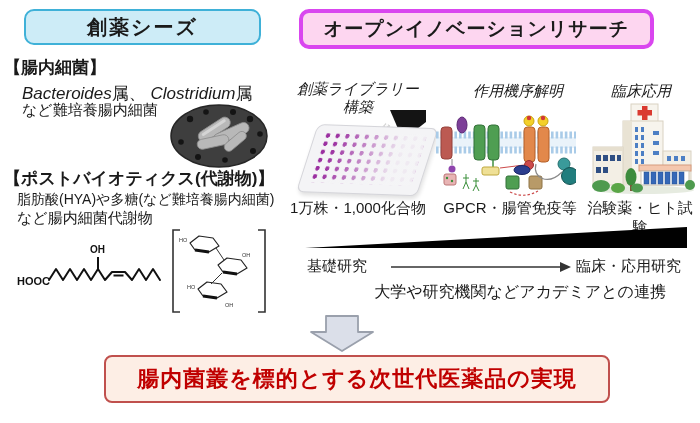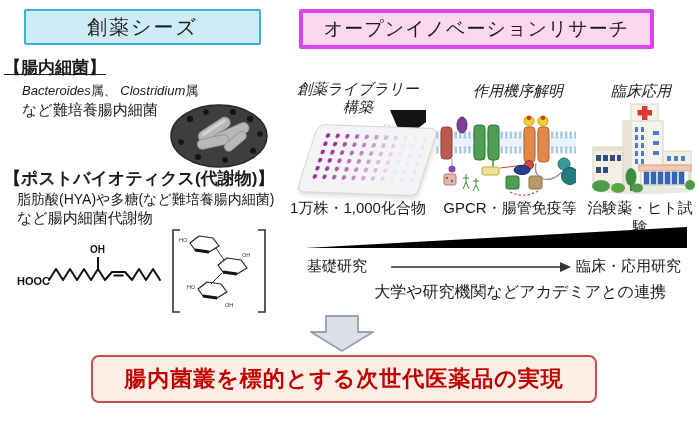--- a/index.html
+++ b/index.html
@@ -1,24 +1,24 @@
 <!DOCTYPE html>
 <html><head>
 <meta charset="utf-8">
 <style>
   html,body{margin:0;padding:0;background:#fff;}
   #canvas{position:relative;width:700px;height:423px;background:#ffffff;overflow:hidden;
           font-family:"Liberation Sans","DejaVu Sans",sans-serif;color:#1a1a1a;}
   .abs{position:absolute;}
-  .hdr{display:flex;align-items:center;justify-content:center;font-weight:normal;border-radius:2px;}
+  .hdr{display:flex;align-items:center;justify-content:center;font-weight:bold;border-radius:10px;}
   #hdr-seeds{left:24px;top:9px;width:233px;height:32px;background:#cdecf7;border:2px solid #3fb1d8;font-size:20px;letter-spacing:2px;}
   #hdr-open{left:299px;top:9px;width:347px;height:32px;background:#fdd6f0;border:4px solid #d946ef;font-size:19px;letter-spacing:1px;}
   .h-section{font-weight:bold;font-size:17px;}
-  #h-gut{left:4px;top:56px;text-decoration:underline;}
-  #genus-line{left:22px;top:82px;font-size:13px;}
+  #h-gut{left:4px;top:56px;}
+  #genus-line{left:22px;top:82px;font-size:17px;}
   #gut-desc{left:22px;top:101px;font-size:15px;}
   #h-post{left:4px;top:167px;}
   #pb1{left:17px;top:191px;font-size:14px;}
   #pb2{left:17px;top:209px;font-size:15px;}
   .col-title{font-size:15px;text-align:center;line-height:18px;font-style:italic;}
   #ct1{left:290px;top:80px;width:136px;}
   #ct2{left:450px;top:82px;width:136px;}
   #ct3{left:588px;top:82px;width:106px;}
   .cap{font-size:15px;text-align:center;}
   #cap1{left:284px;top:199px;width:148px;}
@@ -38,21 +38,21 @@
         background:repeating-linear-gradient(88deg,#fafafa 0 2.2px,#d8d8d8 2.2px 4.4px);
         clip-path:polygon(25% 0,75% 0,100% 100%,0 100%);transform:rotate(30deg);}
   #pipette{position:absolute;right:0px;top:-2px;width:40px;height:30px;background:#141414;
            clip-path:polygon(10% 0,100% 0,100% 40%,42% 100%);}
   #basic-lbl{left:307px;top:257px;font-size:15px;}
   #clin-lbl{left:576px;top:257px;font-size:15px;}
   #spec-arrow{left:390px;top:260px;}
   #collab{left:330px;top:282px;width:380px;text-align:center;font-size:16px;}
   #wedge{left:305px;top:227px;}
   #down-arrow{left:309px;top:315px;}
-  #conclusion{left:91px;top:355px;width:502px;height:44px;background:#fdeee5;border:2px solid #c0504d;
+  #conclusion{left:104px;top:355px;width:502px;height:44px;background:#fdeee5;border:2px solid #c0504d;
               border-radius:8px;display:flex;align-items:center;justify-content:center;}
   #conclusion span{color:#c00000;font-weight:bold;font-size:22px;letter-spacing:1px;white-space:nowrap;}
   #sem{left:170px;top:104px;}
   #fatty{left:16px;top:238px;}
   #poly{left:168px;top:227px;}
   #gpcr{left:436px;top:112px;}
   #hospital{left:589px;top:101px;}
   i{font-style:italic;}
 </style>
 </head>

